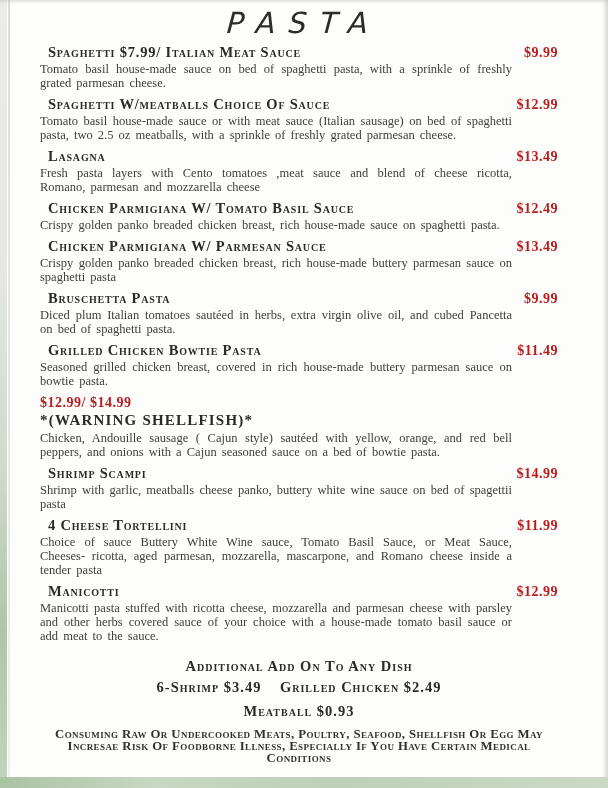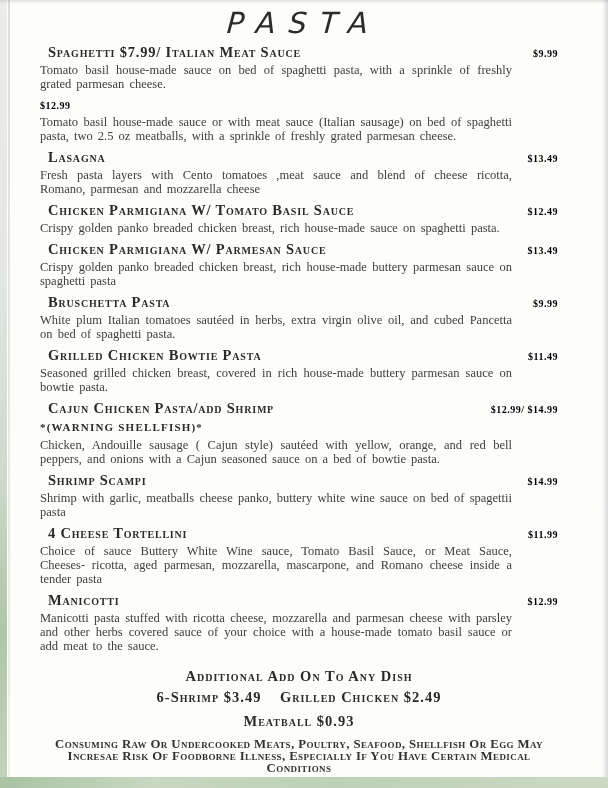--- a/index.html
+++ b/index.html
@@ -57,28 +57,28 @@
   .item-name {
     font-variant: small-caps;
     font-weight: 700;
     font-size: 14.5px;
     letter-spacing: 0.8px;
     color: #2c2a28;
     padding-left: 8px;
   }
   .item-price {
     font-weight: 700;
-    font-size: 10px;
+    font-size: 14px;
     letter-spacing: 0.5px;
-    color: #000000;
+    color: #b91c1c;
     white-space: nowrap;
   }
   .item-warning {
     font-weight: 700;
-    font-size: 11px;
+    font-size: 15px;
     letter-spacing: 1.2px;
     color: #2c2a28;
     line-height: 19px;
   }
   .item-desc {
     font-size: 12.5px;
     line-height: 14px;
     max-width: 472px;
     text-align: justify;
     word-spacing: 2px;
@@ -128,20 +128,21 @@
     <div class="item-head">
       <span class="item-name">Spaghetti $7.99/ Italian Meat Sauce</span>
       <span class="item-price">$9.99</span>
     </div>
 
     <div class="item-desc">Tomato basil house-made sauce on bed of spaghetti pasta, with a sprinkle of freshly grated parmesan cheese.</div>
   </div>
 
   <div class="item">
     <div class="item-head">
+      <span class="item-name">Spaghetti W/meatballs Choice Of Sauce</span>
       <span class="item-price">$12.99</span>
     </div>
 
     <div class="item-desc">Tomato basil house-made sauce or with meat sauce (Italian sausage) on bed of spaghetti pasta, two 2.5 oz meatballs, with a sprinkle of freshly grated parmesan cheese.</div>
   </div>
 
   <div class="item">
     <div class="item-head">
       <span class="item-name">Lasagna</span>
       <span class="item-price">$13.49</span>
@@ -167,35 +168,34 @@
 
     <div class="item-desc">Crispy golden panko breaded chicken breast, rich house-made buttery parmesan sauce on spaghetti pasta</div>
   </div>
 
   <div class="item">
     <div class="item-head">
       <span class="item-name">Bruschetta Pasta</span>
       <span class="item-price">$9.99</span>
     </div>
 
-    <div class="item-desc">White plum Italian tomatoes sautéed in herbs, extra virgin olive oil, and cubed Pancetta on bed of spaghetti pasta.</div>
+    <div class="item-desc">Diced plum Italian tomatoes sautéed in herbs, extra virgin olive oil, and cubed Pancetta on bed of spaghetti pasta.</div>
   </div>
 
   <div class="item">
     <div class="item-head">
       <span class="item-name">Grilled Chicken Bowtie Pasta</span>
       <span class="item-price">$11.49</span>
     </div>
 
     <div class="item-desc">Seasoned grilled chicken breast, covered in rich house-made buttery parmesan sauce on bowtie pasta.</div>
   </div>
 
   <div class="item">
     <div class="item-head">
-      <span class="item-name">Cajun Chicken Pasta/add Shrimp</span>
       <span class="item-price">$12.99/ $14.99</span>
     </div>
     <div class="item-warning">*(WARNING SHELLFISH)*</div>
     <div class="item-desc">Chicken, Andouille sausage ( Cajun style) sautéed with yellow, orange, and red bell peppers, and onions with a Cajun seasoned sauce on a bed of bowtie pasta.</div>
   </div>
 
   <div class="item">
     <div class="item-head">
       <span class="item-name">Shrimp Scampi</span>
       <span class="item-price">$14.99</span>

